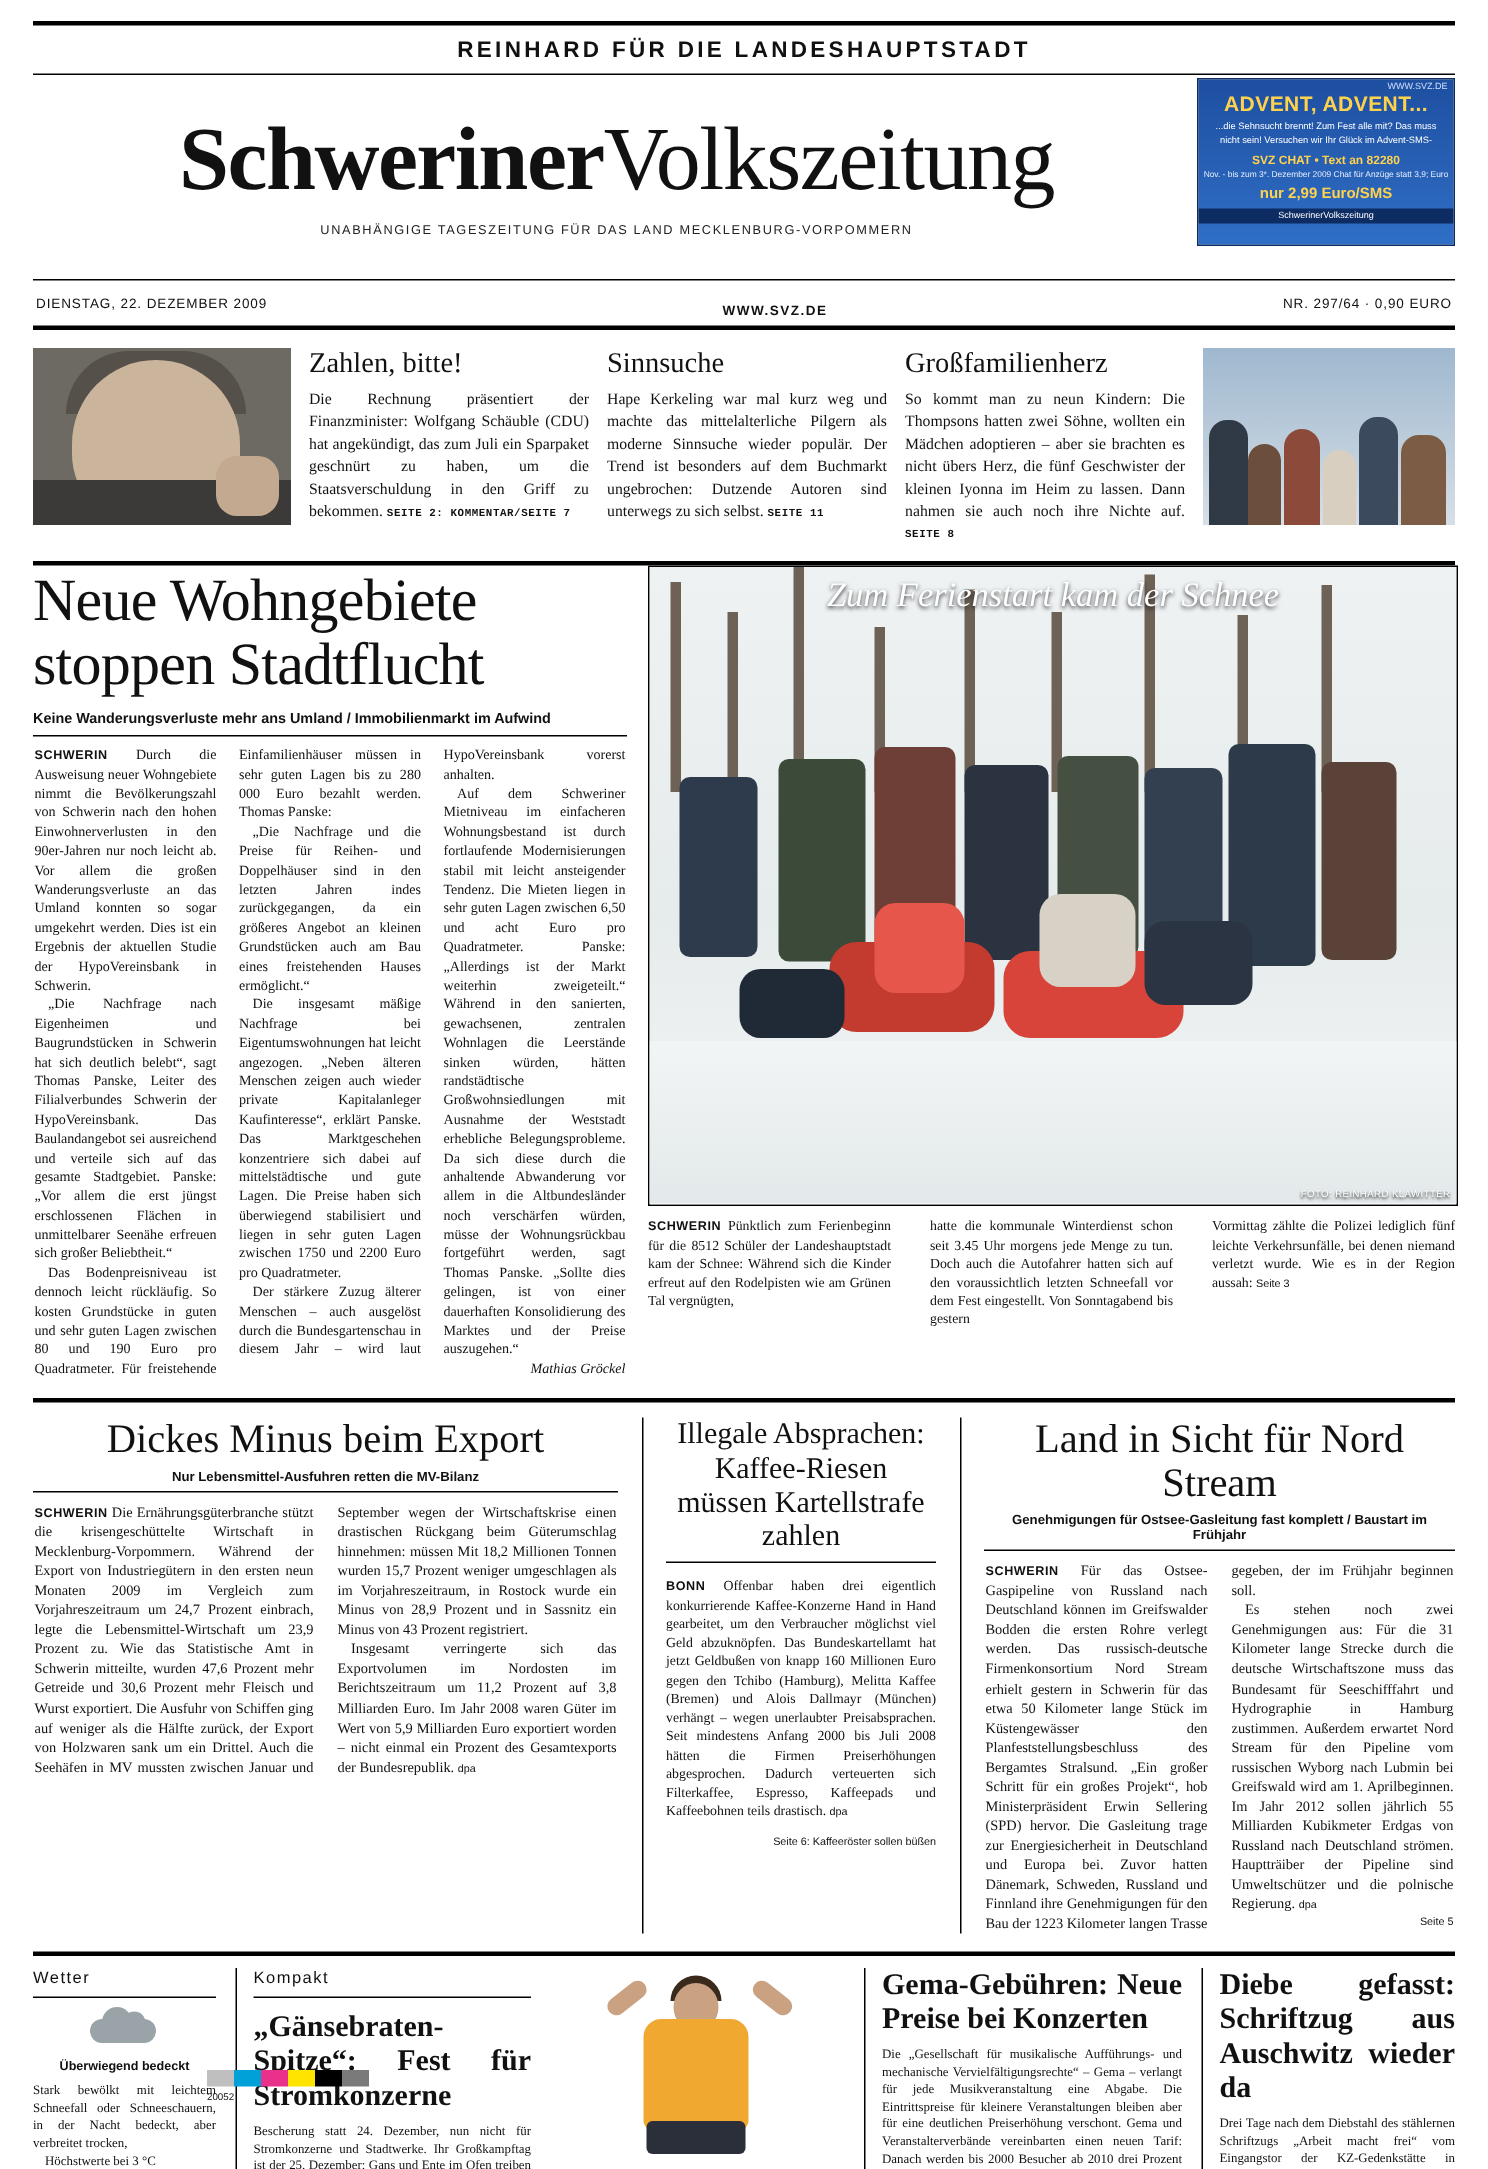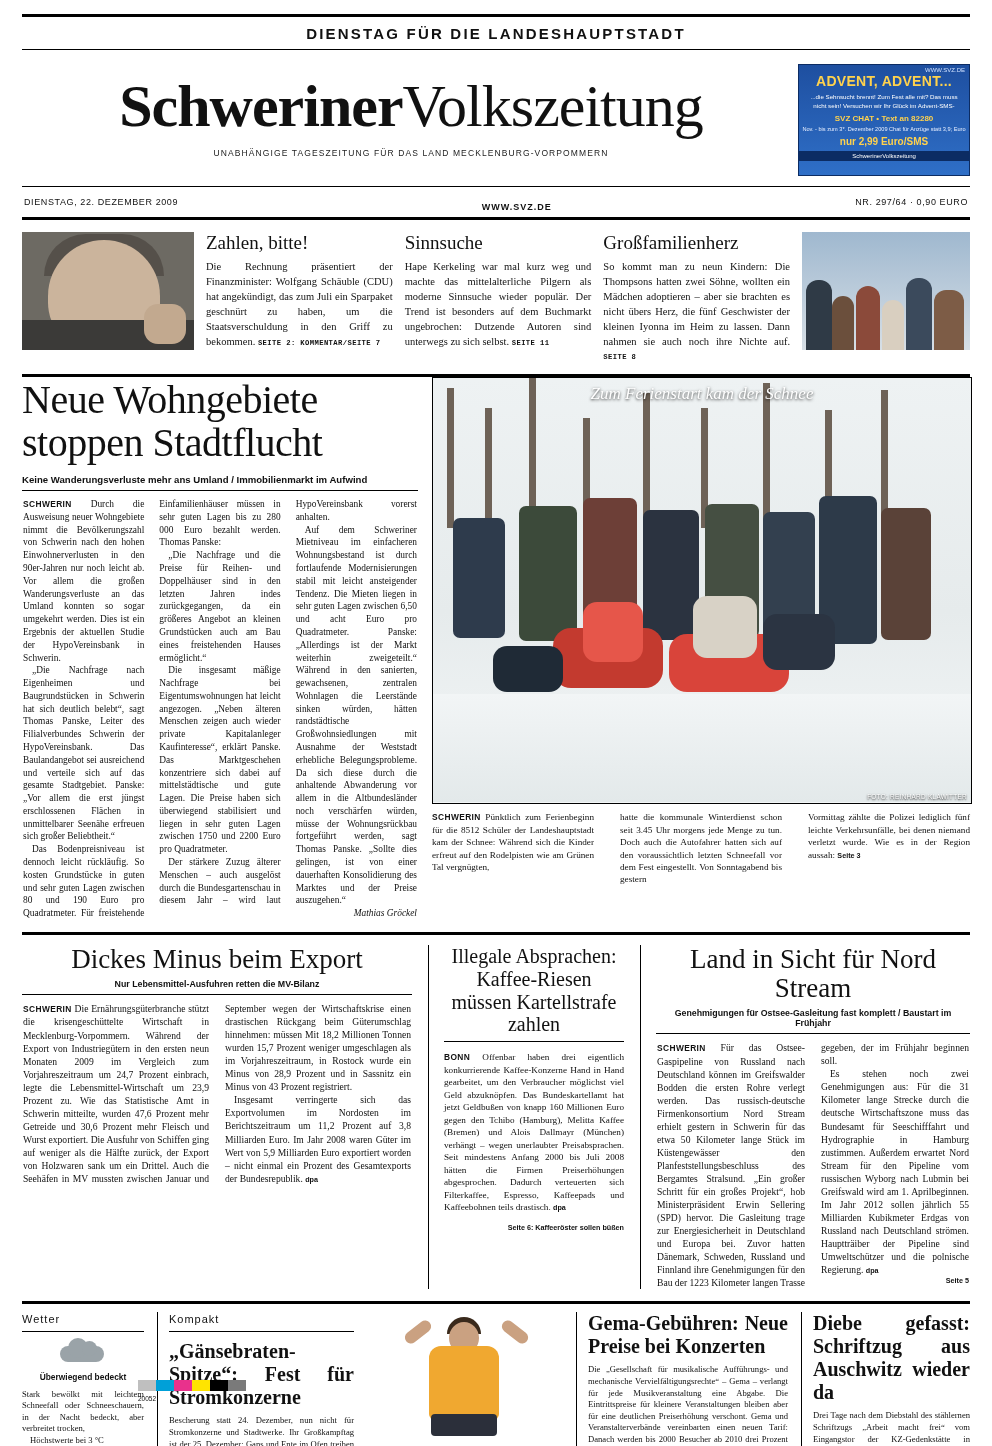--- a/index.html
+++ b/index.html
@@ -23,21 +23,21 @@
     text-align:center;font-family:"Liberation Serif",serif;font-weight:bold;
     font-size:60px;letter-spacing:-1px;line-height:1;padding-top:26px;
     padding-right:170px;
   }
   .logo .thin{font-weight:normal;}
   .subline{
     text-align:center;font-family:"Liberation Sans",sans-serif;font-size:8.5px;
     letter-spacing:1.1px;margin-top:12px;padding-right:170px;color:#222;
   }
   .ad-box{
-    position:absolute;right:0;top:14px;width:170px;height:110px;
+    position:absolute;right:0;top:2px;width:170px;height:110px;
     background:linear-gradient(#1e4fa0,#2f6fc7);border:1px solid #0c2c63;
     color:#fff;font-family:"Liberation Sans",sans-serif;overflow:hidden;
   }
   .ad-url{font-size:6px;text-align:right;padding:2px 4px 0;color:#cfe0ff;}
   .ad-head{font-size:14px;font-weight:bold;text-align:center;color:#ffd24d;letter-spacing:.3px;}
   .ad-sub{font-size:6.2px;text-align:center;color:#fff;line-height:1.5;padding:3px 6px 0;}
   .ad-mid{font-size:8px;font-weight:bold;text-align:center;color:#fff;padding-top:3px;}
   .ad-mid span{color:#ffd24d;}
   .ad-small{font-size:5.6px;text-align:center;color:#e6eeff;padding-top:2px;line-height:1.5;}
   .ad-price{font-size:10px;font-weight:bold;text-align:center;color:#ffd24d;padding-top:3px;}
@@ -75,31 +75,31 @@
   .cols3{column-count:3;column-gap:13px;font-size:9.4px;line-height:1.36;text-align:justify;}
   .dateline{font-family:"Liberation Sans",sans-serif;font-weight:bold;font-size:8.4px;letter-spacing:.4px;}
   .cols2 p,.cols3 p{margin:0 1px 0;text-indent:9px;}
   .cols2 p.first,.cols3 p.first{text-indent:0;}
   .sig{font-style:italic;}
 
   .lead-right{flex:1;}
   .photo-main{position:relative;width:100%;height:425px;border:1px solid #000;overflow:hidden;background:#dfe4e6;}
   .pm-caption{
     position:absolute;left:0;top:0;width:100%;text-align:center;
-    font-family:"Liberation Serif",serif;font-style:italic;font-size:17px;
+    font-family:"Liberation Serif",serif;font-style:italic;font-size:23px;
     color:#fff;padding:6px 0;text-shadow:0 1px 3px rgba(0,0,0,.8);z-index:5;
   }
   .snow{position:absolute;inset:0;background:linear-gradient(#eef2f3 0%,#e6ebec 55%,#f3f6f7 100%);}
   .trees{position:absolute;left:0;top:0;width:100%;height:150px;}
   .tree{position:absolute;bottom:0;width:7px;background:#6e6257;}
   .kid{position:absolute;border-radius:7px;}
   .photo-credit{position:absolute;right:4px;bottom:3px;font-family:"Liberation Sans",sans-serif;font-size:6.4px;color:#fff;letter-spacing:.3px;text-shadow:0 1px 2px #000;}
   .caption-cols{display:flex;gap:26px;margin-top:7px;font-size:9.2px;line-height:1.35;text-align:justify;}
   .caption-cols>div{flex:1;}
-  .ref-right{text-align:right;font-family:"Liberation Sans",sans-serif;font-weight:bold;font-size:7.2px;}
+  .ref-right{text-align:right;font-family:"Liberation Sans",sans-serif;font-weight:normal;font-size:7.2px;}
 
   
   .mid-rule{border-top:3px solid #000;margin-top:12px;}
   .mid{display:flex;gap:16px;padding-top:10px;}
   .mid-block{flex:1;}
   .mid-block.b1{width:390px;flex:none;}
   .mid-block.b2{width:180px;flex:none;}
   .mid-block.b3{flex:1;}
   h2.mh{font-size:27px;font-weight:normal;text-align:center;margin:0 0 5px;line-height:1.08;}
   h2.mh.small{font-size:20px;line-height:1.14;}
@@ -134,21 +134,21 @@
   .m-short{position:absolute;left:58px;bottom:6px;width:66px;height:22px;background:#2b2f3a;border-radius:4px;}
   .colorbar{display:flex;height:11px;width:108px;margin-bottom:4px;}
   .colorbar span{flex:1;}
   .ean{font-family:"Liberation Sans",sans-serif;font-size:6.5px;}
 </style>
 </head>
 <body>
 
 <div class="page">
 
-  <div class="top-strip">DIENSTAG FÜR DIE LANDESHAUPTSTADT</div>
+  <div class="top-strip">REINHARD FÜR DIE LANDESHAUPTSTADT</div>
 
   <div class="masthead">
     <div class="logo">
       <span>Schweriner</span><span class="thin">Volkszeitung</span>
     </div>
     <div class="subline">UNABHÄNGIGE TAGESZEITUNG FÜR DAS LAND MECKLENBURG-VORPOMMERN</div>
 
     <div class="ad-box">
       <div class="ad-url">WWW.SVZ.DE</div>
       <div class="ad-head">ADVENT, ADVENT...</div>

